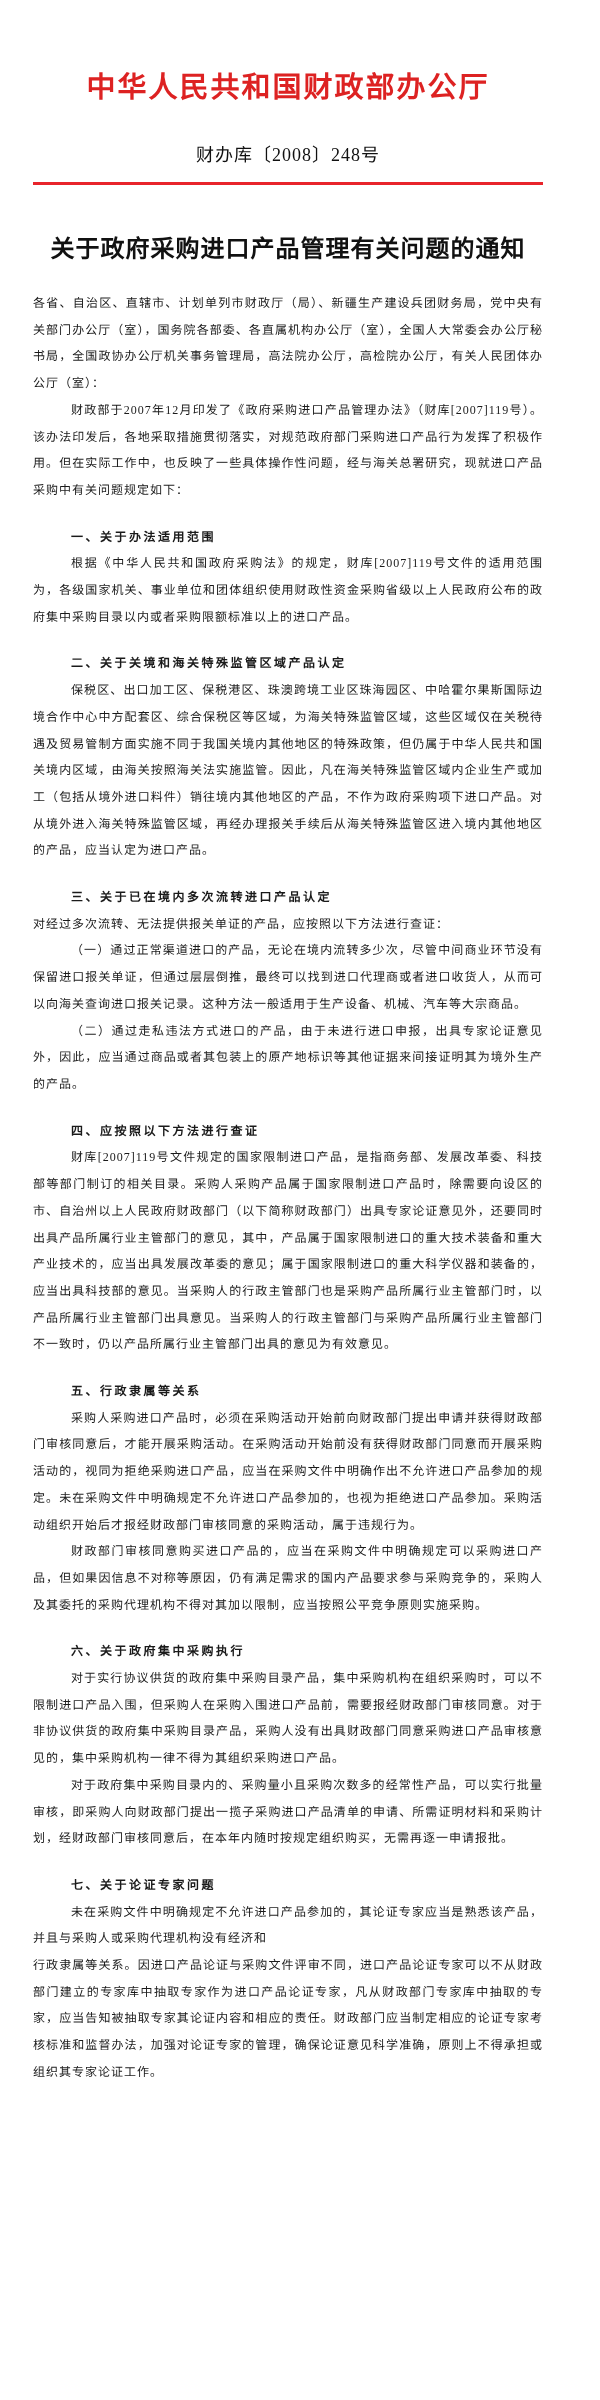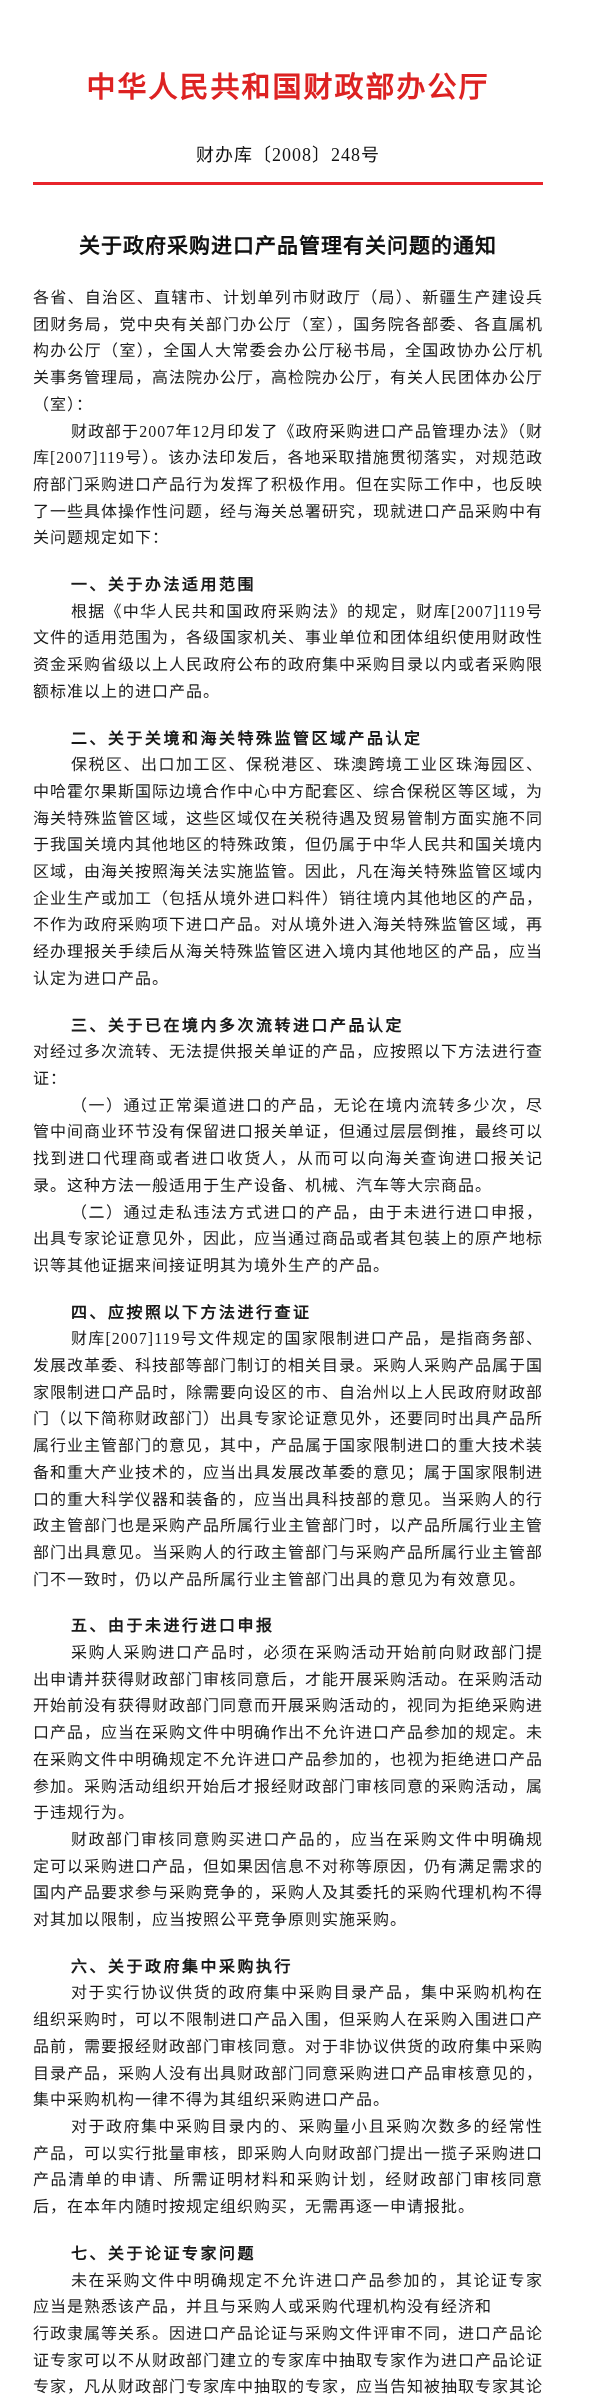--- a/index.html
+++ b/index.html
@@ -34,29 +34,29 @@
     margin: 0 0 16px 0;
   }
   .red-rule {
     height: 3px;
     background: var(--rule-red, #e8242b);
     border: none;
     margin: 0 0 44px 0;
   }
   .doc-title {
     text-align: center;
-    font-size: 21px;
+    font-size: 24px;
     font-weight: bold;
     letter-spacing: 1px;
     color: #111111;
     margin: 0 0 26px 0;
   }
   .body-text p {
     margin: 0;
-    font-size: 16px;
+    font-size: 12px;
     line-height: 26.7px;
     letter-spacing: 1px;
     text-align: justify;
     color: #1a1a1a;
   }
   .body-text p.normal   { text-indent: 38px; }
   .body-text p.noindent { text-indent: 0; }
   .body-text p.heading  { text-indent: 38px; font-weight: bold; letter-spacing: 2.5px; margin-top: 20px; }
 </style>
 </head>
@@ -79,21 +79,21 @@
       <p class="heading">一、关于办法适用范围</p>
       <p class="normal">根据《中华人民共和国政府采购法》的规定，财库[2007]119号文件的适用范围为，各级国家机关、事业单位和团体组织使用财政性资金采购省级以上人民政府公布的政府集中采购目录以内或者采购限额标准以上的进口产品。</p>
       <p class="heading">二、关于关境和海关特殊监管区域产品认定</p>
       <p class="normal">保税区、出口加工区、保税港区、珠澳跨境工业区珠海园区、中哈霍尔果斯国际边境合作中心中方配套区、综合保税区等区域，为海关特殊监管区域，这些区域仅在关税待遇及贸易管制方面实施不同于我国关境内其他地区的特殊政策，但仍属于中华人民共和国关境内区域，由海关按照海关法实施监管。因此，凡在海关特殊监管区域内企业生产或加工（包括从境外进口料件）销往境内其他地区的产品，不作为政府采购项下进口产品。对从境外进入海关特殊监管区域，再经办理报关手续后从海关特殊监管区进入境内其他地区的产品，应当认定为进口产品。</p>
       <p class="heading">三、关于已在境内多次流转进口产品认定</p>
       <p class="noindent">对经过多次流转、无法提供报关单证的产品，应按照以下方法进行查证：</p>
       <p class="normal">（一）通过正常渠道进口的产品，无论在境内流转多少次，尽管中间商业环节没有保留进口报关单证，但通过层层倒推，最终可以找到进口代理商或者进口收货人，从而可以向海关查询进口报关记录。这种方法一般适用于生产设备、机械、汽车等大宗商品。</p>
       <p class="normal">（二）通过走私违法方式进口的产品，由于未进行进口申报，出具专家论证意见外，因此，应当通过商品或者其包装上的原产地标识等其他证据来间接证明其为境外生产的产品。</p>
       <p class="heading">四、应按照以下方法进行查证</p>
       <p class="normal">财库[2007]119号文件规定的国家限制进口产品，是指商务部、发展改革委、科技部等部门制订的相关目录。采购人采购产品属于国家限制进口产品时，除需要向设区的市、自治州以上人民政府财政部门（以下简称财政部门）出具专家论证意见外，还要同时出具产品所属行业主管部门的意见，其中，产品属于国家限制进口的重大技术装备和重大产业技术的，应当出具发展改革委的意见；属于国家限制进口的重大科学仪器和装备的，应当出具科技部的意见。当采购人的行政主管部门也是采购产品所属行业主管部门时，以产品所属行业主管部门出具意见。当采购人的行政主管部门与采购产品所属行业主管部门不一致时，仍以产品所属行业主管部门出具的意见为有效意见。</p>
-      <p class="heading">五、由于未进行进口申报</p>
+      <p class="heading">五、行政隶属等关系</p>
       <p class="normal">采购人采购进口产品时，必须在采购活动开始前向财政部门提出申请并获得财政部门审核同意后，才能开展采购活动。在采购活动开始前没有获得财政部门同意而开展采购活动的，视同为拒绝采购进口产品，应当在采购文件中明确作出不允许进口产品参加的规定。未在采购文件中明确规定不允许进口产品参加的，也视为拒绝进口产品参加。采购活动组织开始后才报经财政部门审核同意的采购活动，属于违规行为。</p>
       <p class="normal">财政部门审核同意购买进口产品的，应当在采购文件中明确规定可以采购进口产品，但如果因信息不对称等原因，仍有满足需求的国内产品要求参与采购竞争的，采购人及其委托的采购代理机构不得对其加以限制，应当按照公平竞争原则实施采购。</p>
       <p class="heading">六、关于政府集中采购执行</p>
       <p class="normal">对于实行协议供货的政府集中采购目录产品，集中采购机构在组织采购时，可以不限制进口产品入围，但采购人在采购入围进口产品前，需要报经财政部门审核同意。对于非协议供货的政府集中采购目录产品，采购人没有出具财政部门同意采购进口产品审核意见的，集中采购机构一律不得为其组织采购进口产品。</p>
       <p class="normal">对于政府集中采购目录内的、采购量小且采购次数多的经常性产品，可以实行批量审核，即采购人向财政部门提出一揽子采购进口产品清单的申请、所需证明材料和采购计划，经财政部门审核同意后，在本年内随时按规定组织购买，无需再逐一申请报批。</p>
       <p class="heading">七、关于论证专家问题</p>
       <p class="normal">未在采购文件中明确规定不允许进口产品参加的，其论证专家应当是熟悉该产品，并且与采购人或采购代理机构没有经济和</p>
       <p class="noindent">行政隶属等关系。因进口产品论证与采购文件评审不同，进口产品论证专家可以不从财政部门建立的专家库中抽取专家作为进口产品论证专家，凡从财政部门专家库中抽取的专家，应当告知被抽取专家其论证内容和相应的责任。财政部门应当制定相应的论证专家考核标准和监督办法，加强对论证专家的管理，确保论证意见科学准确，原则上不得承担或组织其专家论证工作。</p>
     </div>
 

